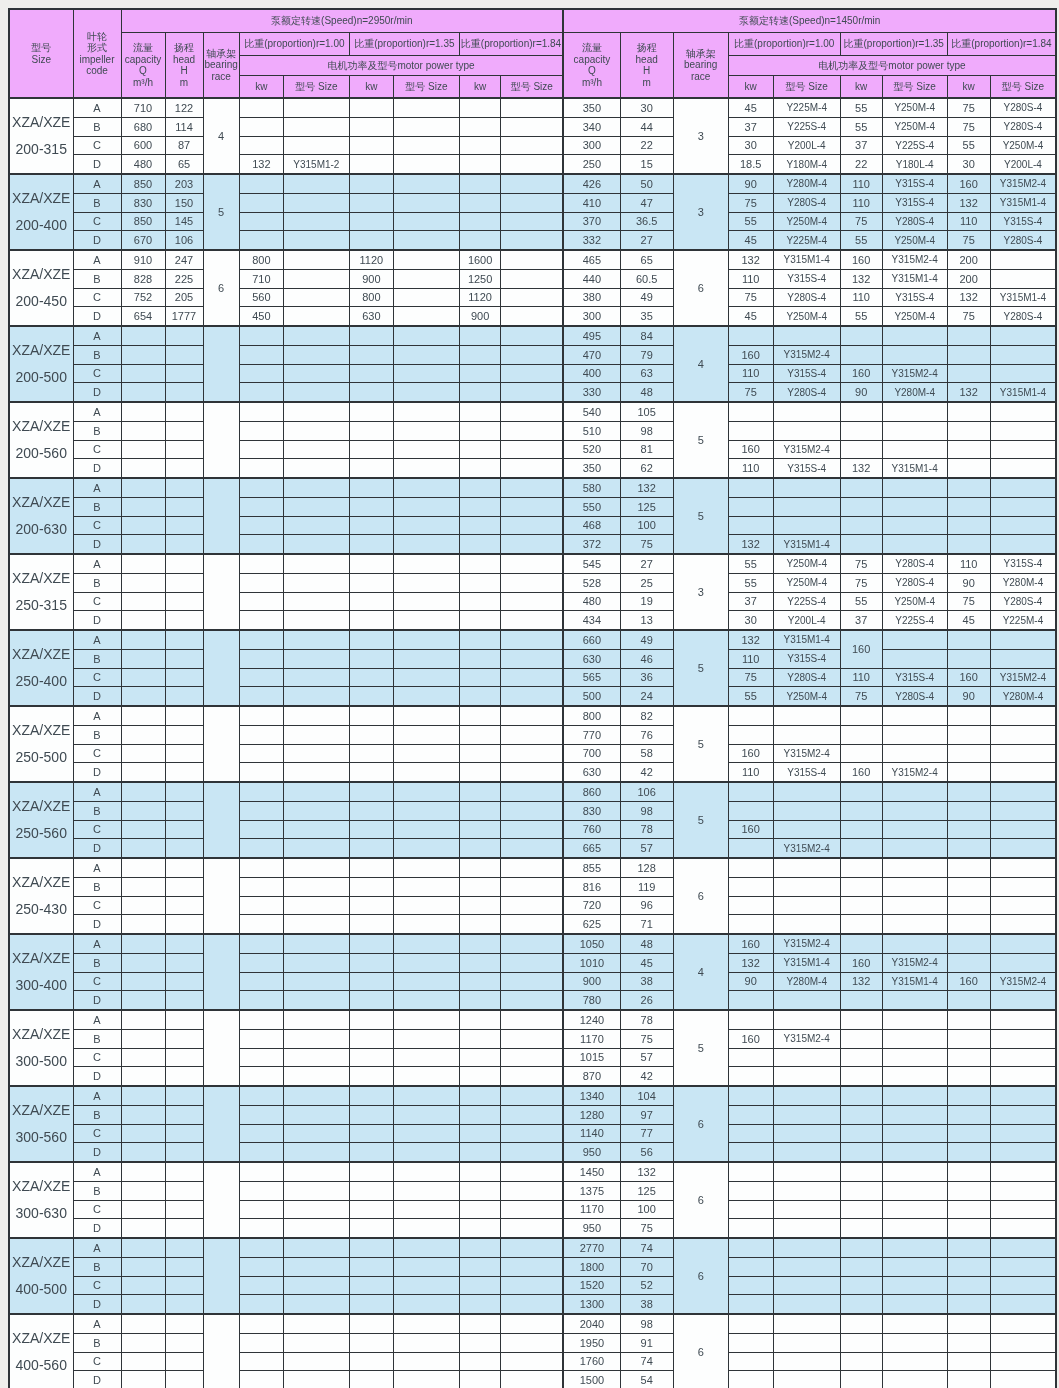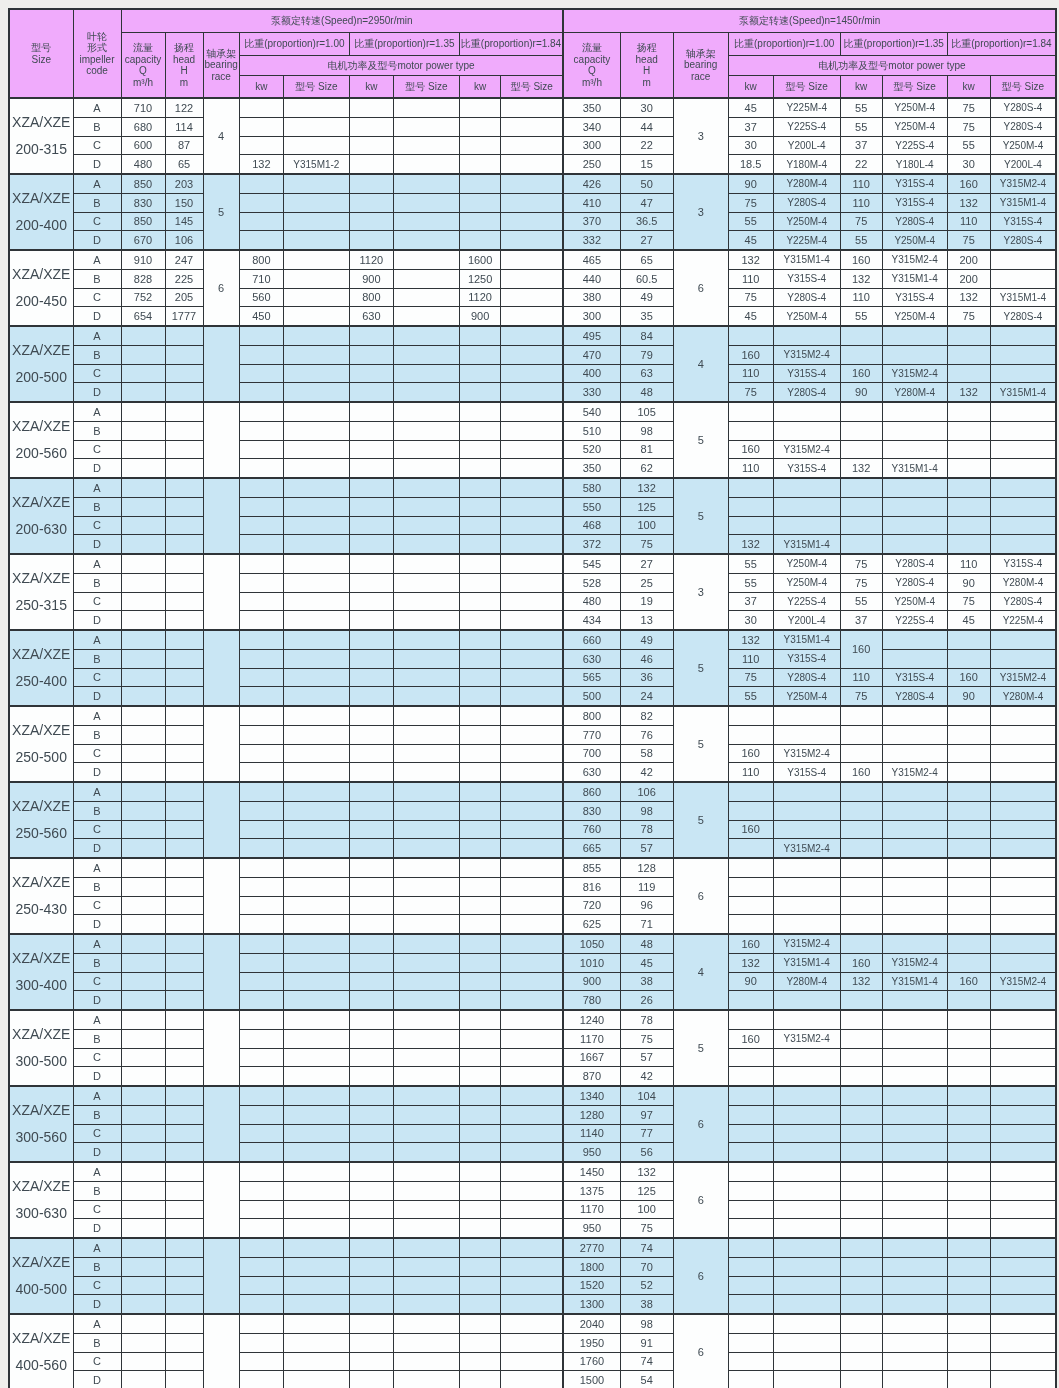--- a/index.html
+++ b/index.html
@@ -1178,21 +1178,21 @@
         <tr class="white">
           <td>C</td>
           <td class="num"></td>
           <td class="num"></td>
           <td class="num"></td>
           <td class="type"></td>
           <td class="num"></td>
           <td class="type"></td>
           <td class="num"></td>
           <td class="type"></td>
-          <td class="num hdiv">1667</td>
+          <td class="num hdiv">1015</td>
           <td class="num">57</td>
           <td class="num"></td>
           <td class="type"></td>
           <td class="num"></td>
           <td class="type"></td>
           <td class="num"></td>
           <td class="type"></td>
         </tr>
         <tr class="white">
           <td>D</td>

